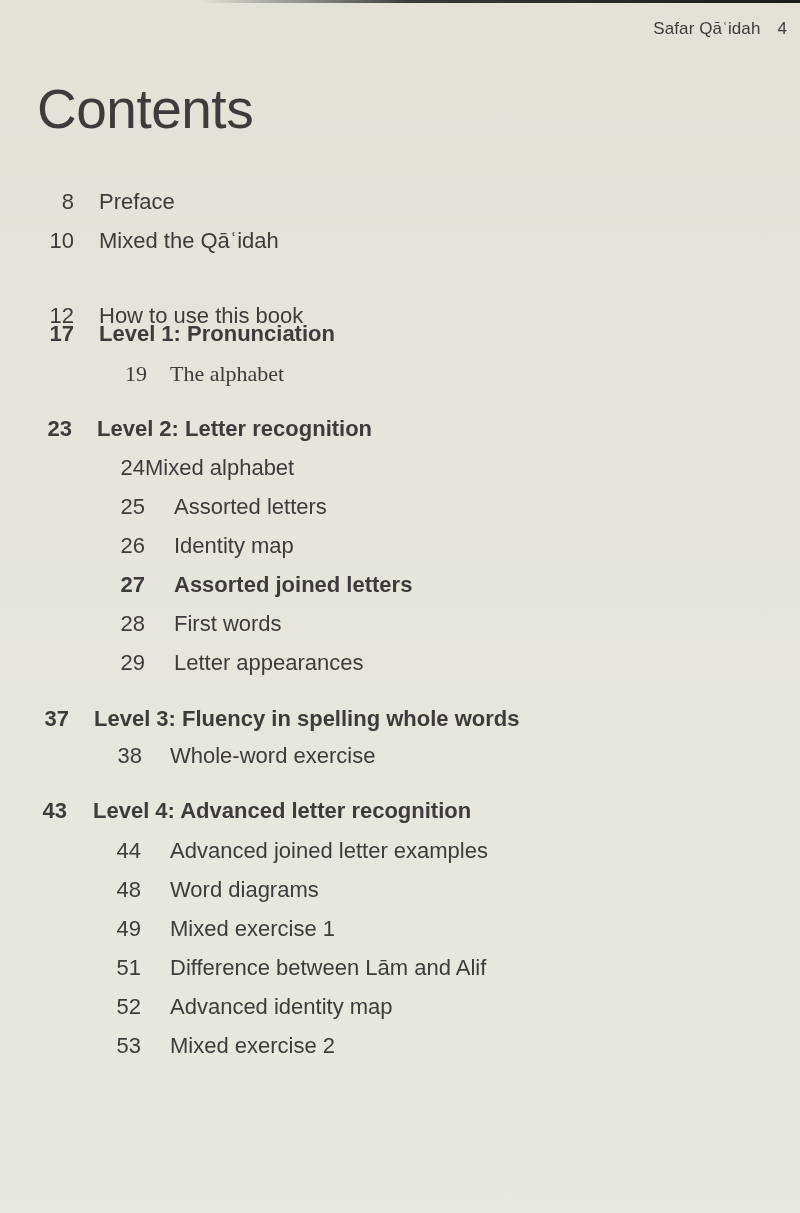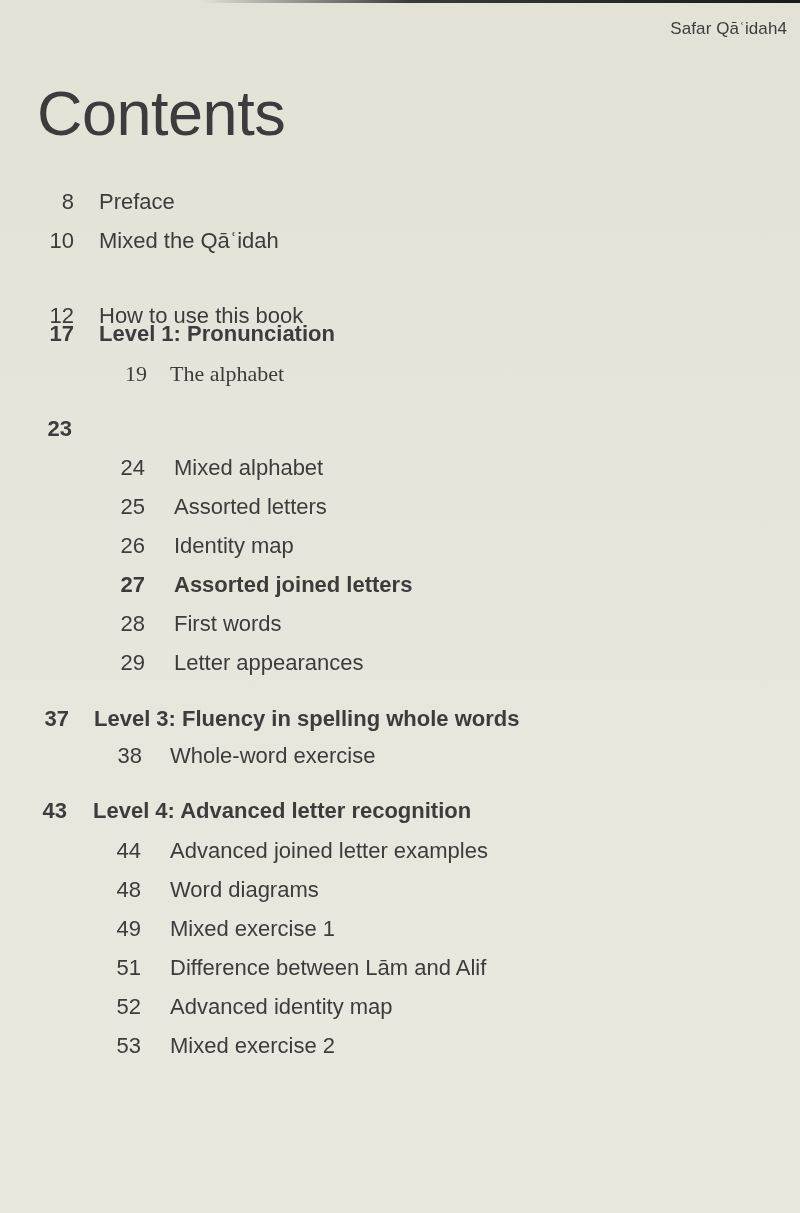--- a/index.html
+++ b/index.html
@@ -29,27 +29,28 @@
       height: 3px;
       background: linear-gradient(90deg, rgba(40,40,40,0) 0%, #3a3a3a 35%, #1a1a1a 100%);
     }
     .running-header {
       position: absolute;
       top: 19px;
       right: 13px;
       font-size: 17px;
       color: #3f3a3b;
       display: flex;
+      gap: 17px;
       letter-spacing: 0.1px;
     }
     .title {
       position: absolute;
       left: 37px;
       top: 82px;
-      font-size: 63px;
+      font-size: 55px;
       font-weight: 400;
       color: #3f3a3b;
       letter-spacing: -0.5px;
       margin: 0;
       line-height: 1;
     }
     .toc-row {
       position: absolute;
       display: flex;
       align-items: baseline;
@@ -96,23 +97,24 @@
     <span class="num" style="width:34px; margin-right:25px;">17</span>
     <span class="label">Level 1: Pronunciation</span>
   </div>
   <div class="toc-row" style="left:112px; top:363px;font-family:Liberation Serif, serif;">
     <span class="num" style="width:35px; margin-right:23px;">19</span>
     <span class="label">The alphabet</span>
   </div>
 
   <div class="toc-row level" style="left:38px; top:418px;">
     <span class="num" style="width:34px; margin-right:25px;">23</span>
+    <span class="label">Level 2: Letter recognition</span>
   </div>
   <div class="toc-row" style="left:110px; top:457px;">
-    <span class="num" style="width:35px; margin-right:29px;">24</span>
+    <span class="num" style="width:35px; ">24</span>
     <span class="label">Mixed alphabet</span>
   </div>
   <div class="toc-row" style="left:110px; top:496px;">
     <span class="num" style="width:35px; margin-right:29px;">25</span>
     <span class="label">Assorted letters</span>
   </div>
   <div class="toc-row" style="left:110px; top:535px;">
     <span class="num" style="width:35px; margin-right:29px;">26</span>
     <span class="label">Identity map</span>
   </div>

